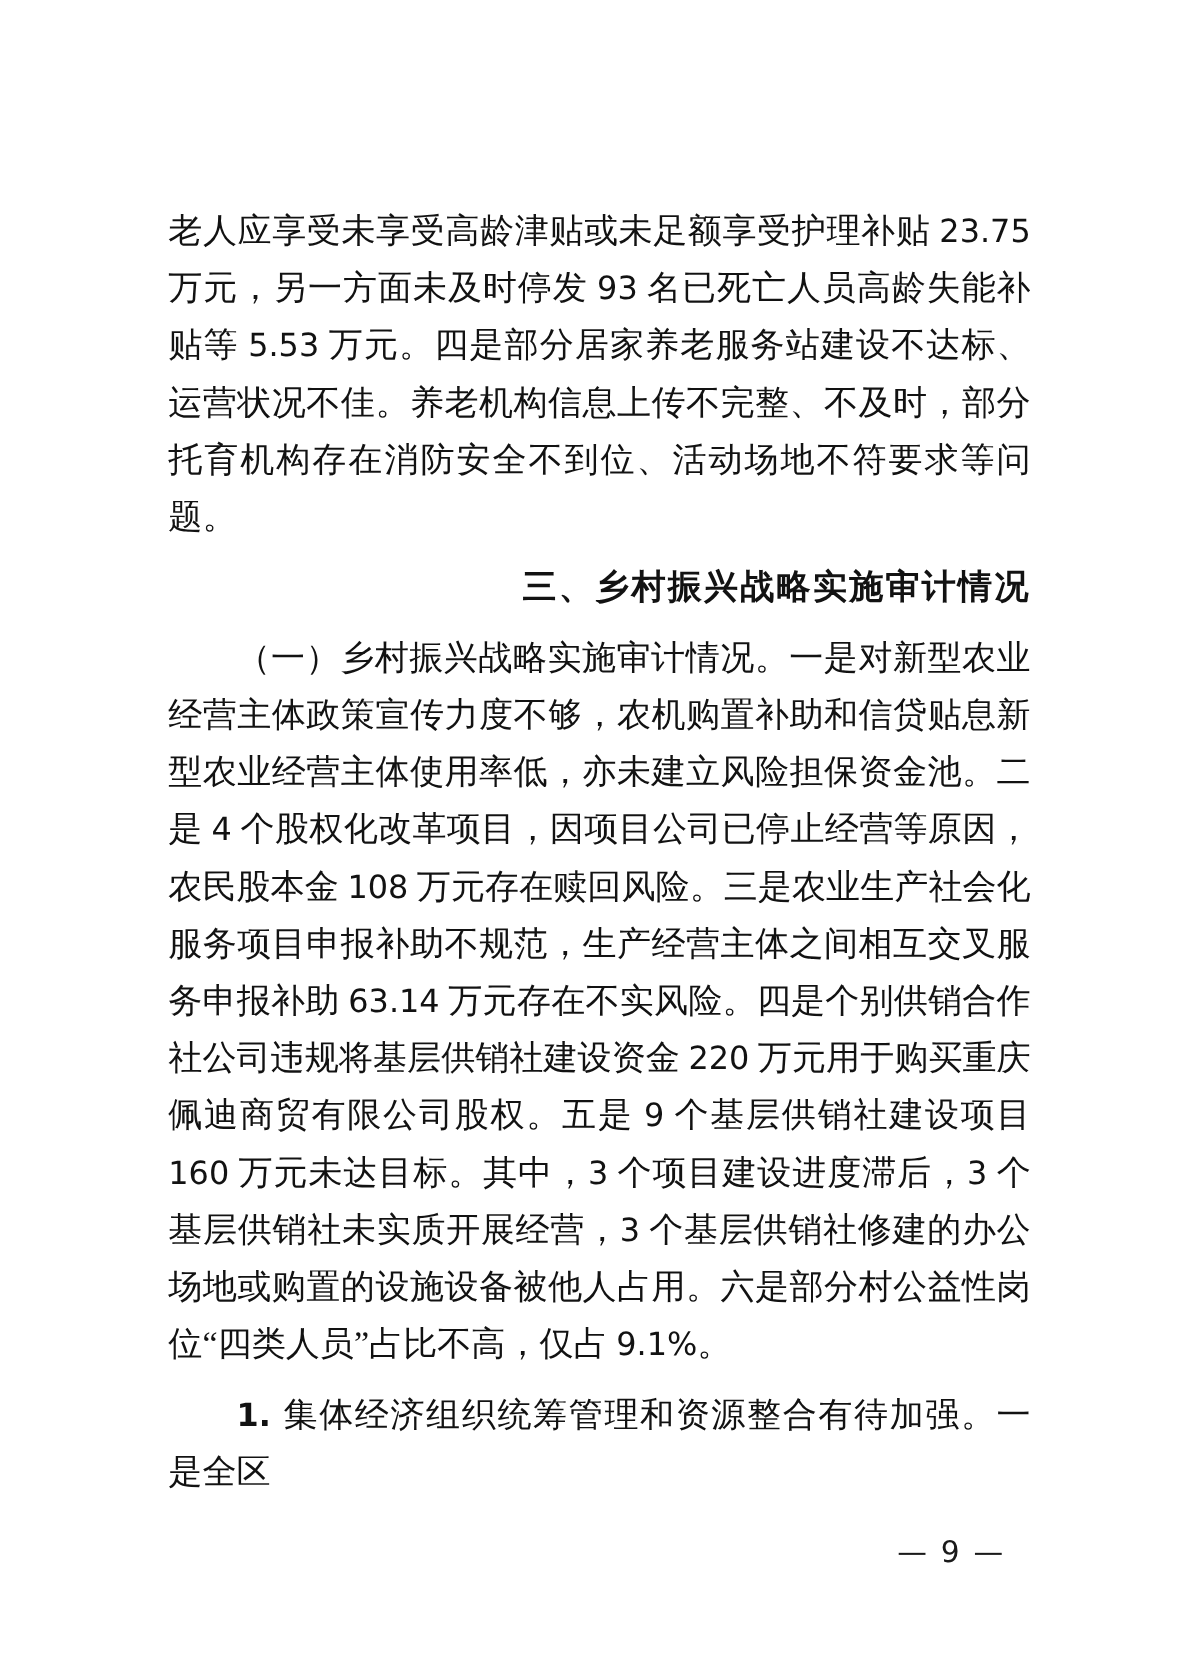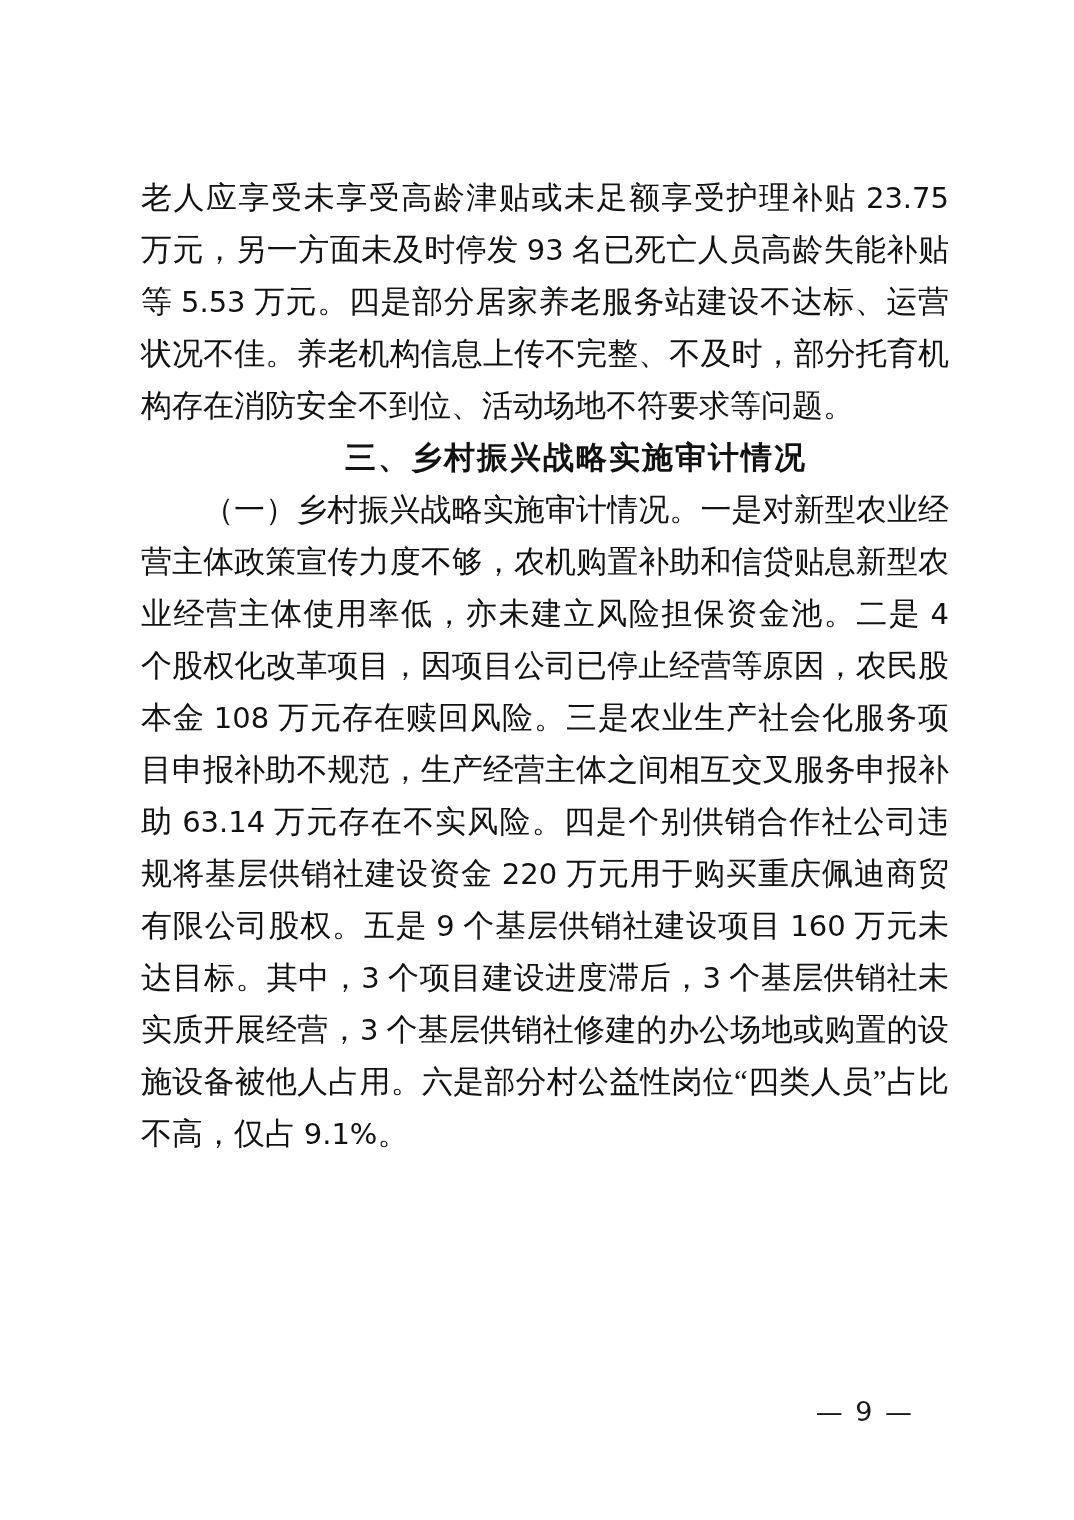--- a/index.html
+++ b/index.html
@@ -20,31 +20,31 @@
     position: absolute;
     left: 141px;
     top: 172px;
     width: 808px;
     font-size: 31px;
     line-height: 52px;
     text-align: justify;
     text-justify: inter-ideograph;
   }
   p.para {
-    margin: 0;
+    margin: 12px;
     padding: 0;
     text-indent: 2em;
   }
   p.para.no-indent {
     text-indent: 0;
   }
   p.para.heading {
     font-family: "Liberation Sans", "DejaVu Sans", sans-serif;
     font-weight: bold;
-    text-align: center;
+    text-align: right;
     letter-spacing: 2px;
   }
   .seg-normal { font-weight: normal; }
   .seg-bold   { font-weight: normal; }
   .seg-heading {
     font-family: "Liberation Sans", "DejaVu Sans", sans-serif;
     font-weight: bold;
   }
   .seg-num {
     font-family: "DejaVu Sans", sans-serif;
@@ -67,15 +67,16 @@
   }
 </style>
 </head>
 <body>
 
 <div class="page">
   <div class="doc-body">
       <p class="para body no-indent"><span class="seg-normal">老人应享受未享受高龄津贴或未足额享受护理补贴 </span><span class="seg-num">23.75</span><span class="seg-normal"> 万元，另一方面未及时停发 </span><span class="seg-num">93</span><span class="seg-normal"> 名已死亡人员高龄失能补贴等 </span><span class="seg-num">5.53</span><span class="seg-normal"> 万元。四是部分居家养老服务站建设不达标、运营状况不佳。养老机构信息上传不完整、不及时，部分托育机构存在消防安全不到位、活动场地不符要求等问题。</span></p>
       <p class="para heading"><span class="seg-heading">三、乡村振兴战略实施审计情况</span></p>
       <p class="para body"><span class="seg-bold">（一）乡村振兴战略实施审计情况。</span><span class="seg-normal">一是对新型农业经营主体政策宣传力度不够，农机购置补助和信贷贴息新型农业经营主体使用率低，亦未建立风险担保资金池。二是 </span><span class="seg-num">4</span><span class="seg-normal"> 个股权化改革项目，因项目公司已停止经营等原因，农民股本金 </span><span class="seg-num">108</span><span class="seg-normal"> 万元存在赎回风险。三是农业生产社会化服务项目申报补助不规范，生产经营主体之间相互交叉服务申报补助 </span><span class="seg-num">63.14</span><span class="seg-normal"> 万元存在不实风险。四是个别供销合作社公司违规将基层供销社建设资金 </span><span class="seg-num">220</span><span class="seg-normal"> 万元用于购买重庆佩迪商贸有限公司股权。五是 </span><span class="seg-num">9</span><span class="seg-normal"> 个基层供销社建设项目 </span><span class="seg-num">160</span><span class="seg-normal"> 万元未达目标。其中，</span><span class="seg-num">3</span><span class="seg-normal"> 个项目建设进度滞后，</span><span class="seg-num">3</span><span class="seg-normal"> 个基层供销社未实质开展经营，</span><span class="seg-num">3</span><span class="seg-normal"> 个基层供销社修建的办公场地或购置的设施设备被他人占用。六是部分村公益性岗位“四类人员”占比不高，仅占 </span><span class="seg-num">9.1%</span><span class="seg-normal">。</span></p>
+      <p class="para body"><span class="seg-numbold">1. </span><span class="seg-bold">集体经济组织统筹管理和资源整合有待加强。</span><span class="seg-normal">一是全区</span></p>
     </div>
   <div class="footer">— 9 —</div>
 </div>
 
 </body></html>

